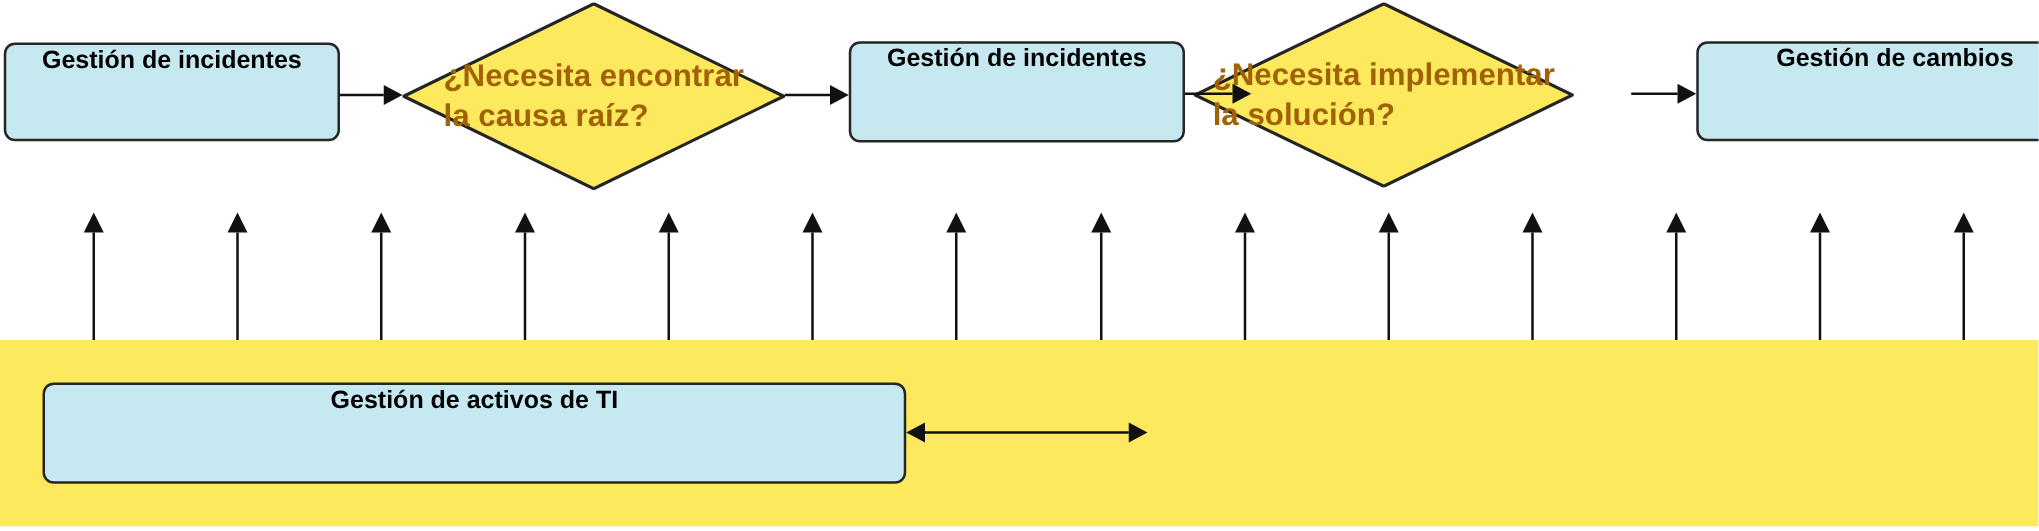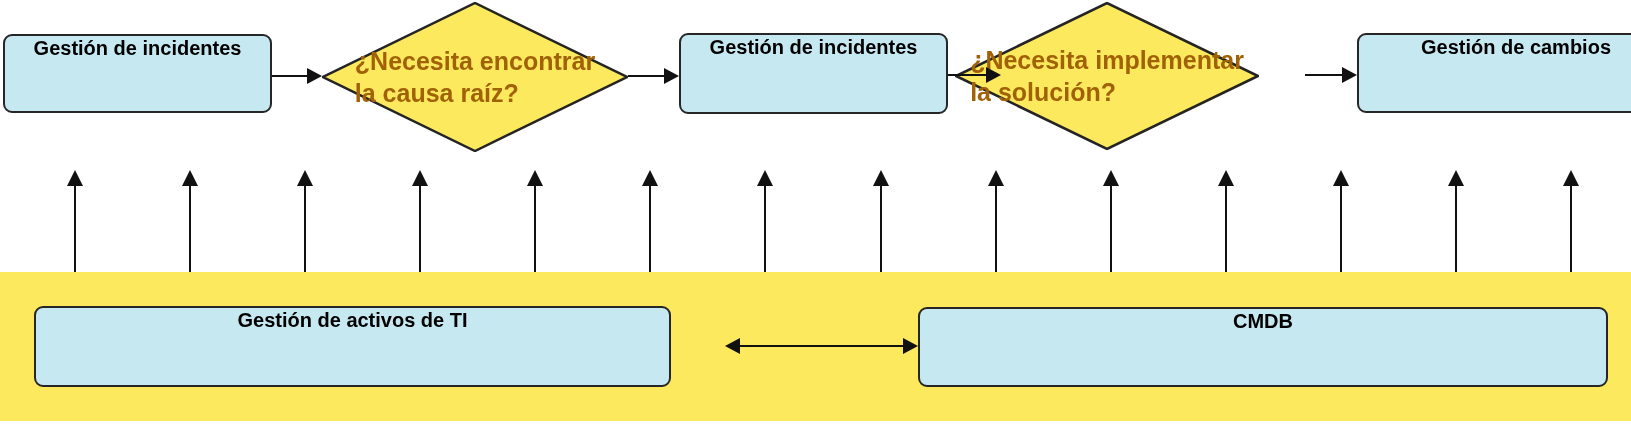--- a/index.html
+++ b/index.html
@@ -167,27 +167,24 @@
     </div>
   <div class="varrow" style="left:1447px;">
       <div class="head"></div>
       <div class="shaft"></div>
     </div>
   <div class="varrow" style="left:1562px;">
       <div class="head"></div>
       <div class="shaft"></div>
     </div>
 
-  <div class="pbox" style="left:34px;top:306px;width:637px;height:81px;">
+  <div class="pbox" style="left:34px;top:306px;width:691px;height:81px;">
     <span>Gestión de activos de TI</span>
   </div>
 
-  <div class="pbox" style="left:918px;top:307px;width:690px;height:80px;">
-    <span>CMDB</span>
-  </div>
 
   <div class="hconn" style="left:725px;top:337px;width:193px;">
     <div class="head-left"></div>
     <div class="shaft"></div>
     <div class="head-right"></div>
   </div>
 
 </div>
 
 </body></html>

